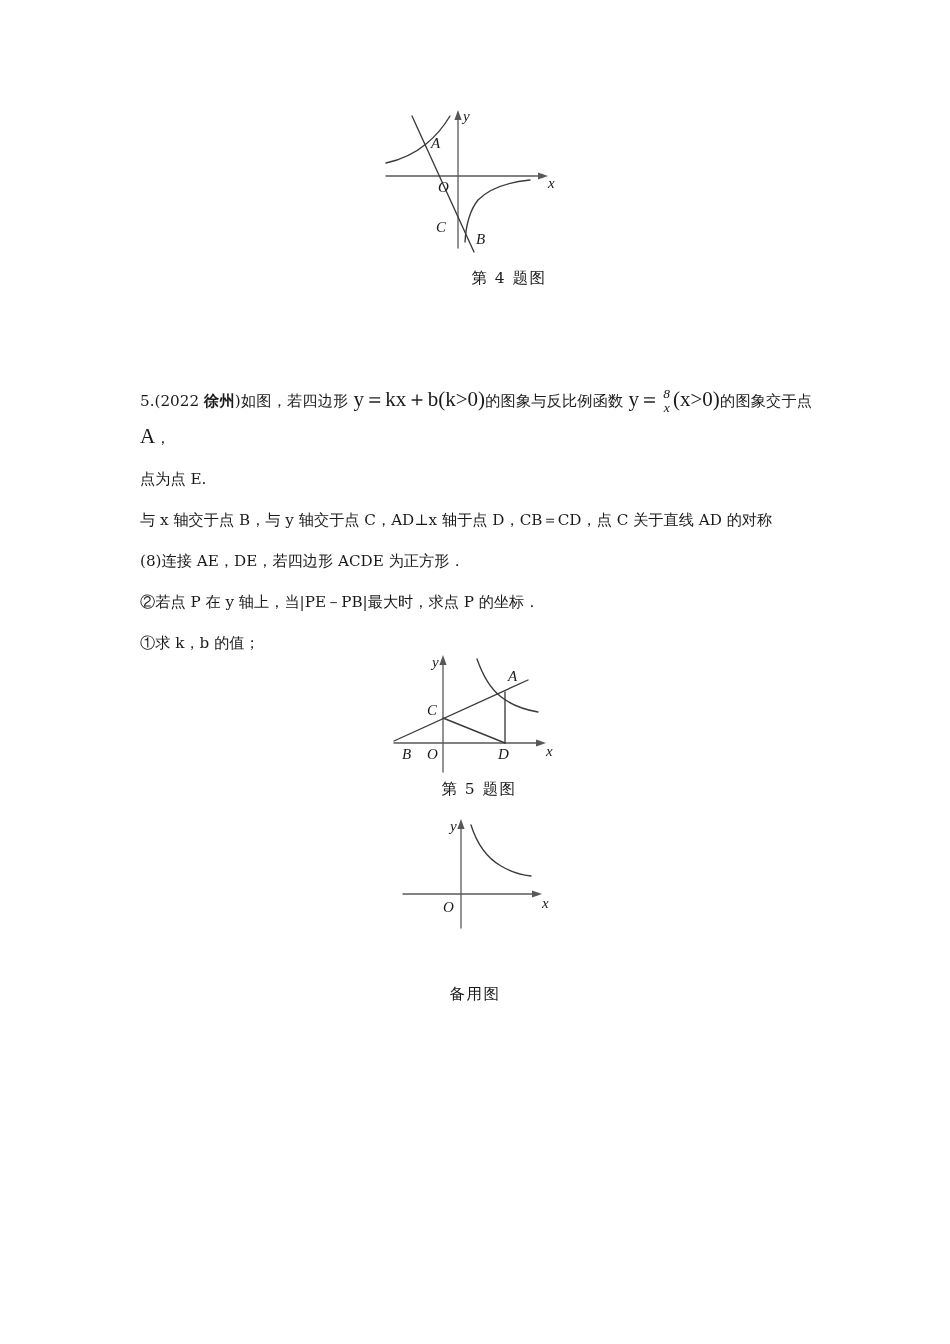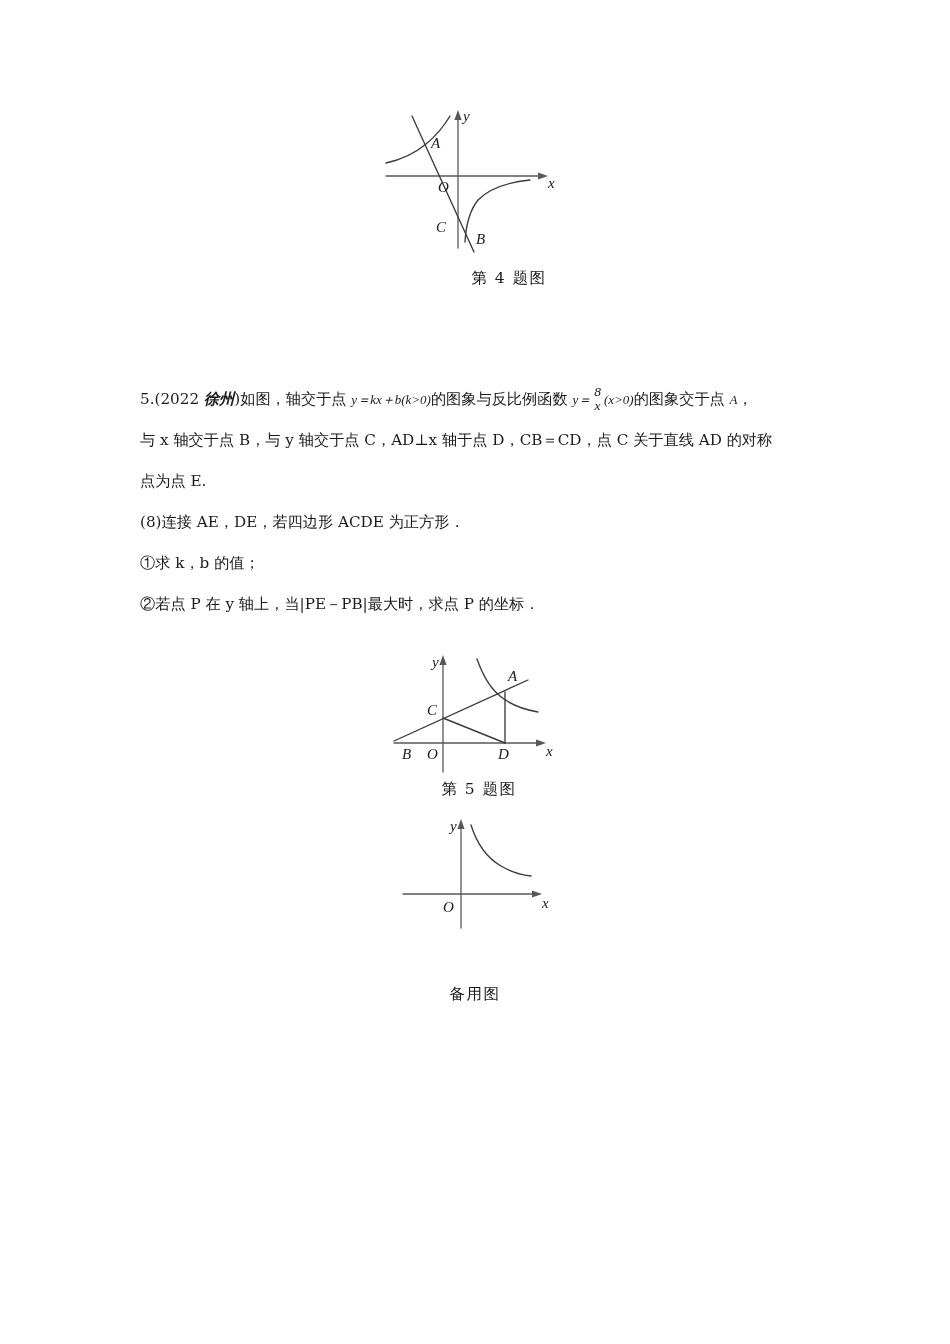--- a/index.html
+++ b/index.html
@@ -49,25 +49,24 @@
     line-height: 35px;
     color: #1a1a1a;
     font-family: "DejaVu Serif", "Liberation Serif", serif;
   }
   .problem p {
     margin: 0 0 6px 0;
     text-align: justify;
     text-justify: inter-ideograph;
   }
   .ital {
-    font-style: italic;
     font-family: "Liberation Serif", "DejaVu Serif", serif;
-    font-size: 13px;
-  }
-  .bold-city { font-weight: bold; font-style: italic; }
+    font-size: 21px;
+  }
+  .bold-city { font-weight: bold; }
 
   .frac {
     display: inline-block;
     vertical-align: -0.42em;
     text-align: center;
     font-size: 13.5px;
     line-height: 1.02;
     margin: 0 1px;
     font-style: italic;
     font-family: "Liberation Serif", "DejaVu Serif", serif;
@@ -110,42 +109,42 @@
 
       <text x="178" y="88" font-family="Liberation Serif, serif" font-style="italic" font-size="15" fill="#1a1a1a">x</text>
       <text x="93" y="21" font-family="Liberation Serif, serif" font-style="italic" font-size="15" fill="#1a1a1a">y</text>
     </svg>
   </div>
 
   <div class="caption" style="left:0; top:268px;margin-left:34px;">第 4 题图</div>
 
   <div class="problem">
     <p>
-      <span class="qlabel">5.</span><span class="qlabel">(2022 <b class="bold-city">徐州</b>)</span><span>如图，轴交于点 </span><span class="ital">y＝kx＋b(k&gt;0)</span><span>的图象与反比例函数 </span><span class="ital">y＝</span><span class="frac"><span class="num">8</span><span class="den">x</span></span><span class="ital">(x&gt;0)</span><span>的图象交于点 </span><span class="ital">A</span><span>，</span>
+      <span class="qlabel">5.</span><span class="qlabel">(2022 <b class="bold-city">徐州</b>)</span><span>如图，若四边形 </span><span class="ital">y＝kx＋b(k&gt;0)</span><span>的图象与反比例函数 </span><span class="ital">y＝</span><span class="frac"><span class="num">8</span><span class="den">x</span></span><span class="ital">(x&gt;0)</span><span>的图象交于点 </span><span class="ital">A</span><span>，</span>
+    </p>
+
+    <p>
+      <span>点为点 E.</span>
     </p>
 
     <p>
       <span>与 x 轴交于点 B，与 y 轴交于点 C，AD⊥x 轴于点 D，CB＝CD，点 C 关于直线 AD 的对称</span>
     </p>
 
-    <p>
-      <span>点为点 E.</span>
-    </p>
-
 
     <p>
       <span>(8)连接 AE，DE，若四边形 ACDE 为正方形．</span>
     </p>
 
     <p>
+      <span>②若点 P 在 y 轴上，当|PE－PB|最大时，求点 P 的坐标．</span>
+    </p>
+
+    <p>
       <span>①求 k，b 的值；</span>
-    </p>
-
-    <p>
-      <span>②若点 P 在 y 轴上，当|PE－PB|最大时，求点 P 的坐标．</span>
     </p>
   </div>
 
   <div class="figure" style="left:380px; top:648px; width:200px; height:125px;">
     <svg width="200" height="125" viewBox="0 0 200 125" xmlns="http://www.w3.org/2000/svg">
       <g fill="none" stroke="#58585a" stroke-width="1.3" stroke-linecap="round">
 
         <line x1="14" y1="95" x2="160" y2="95"></line>
 
         <line x1="63" y1="124" x2="63" y2="12"></line>

